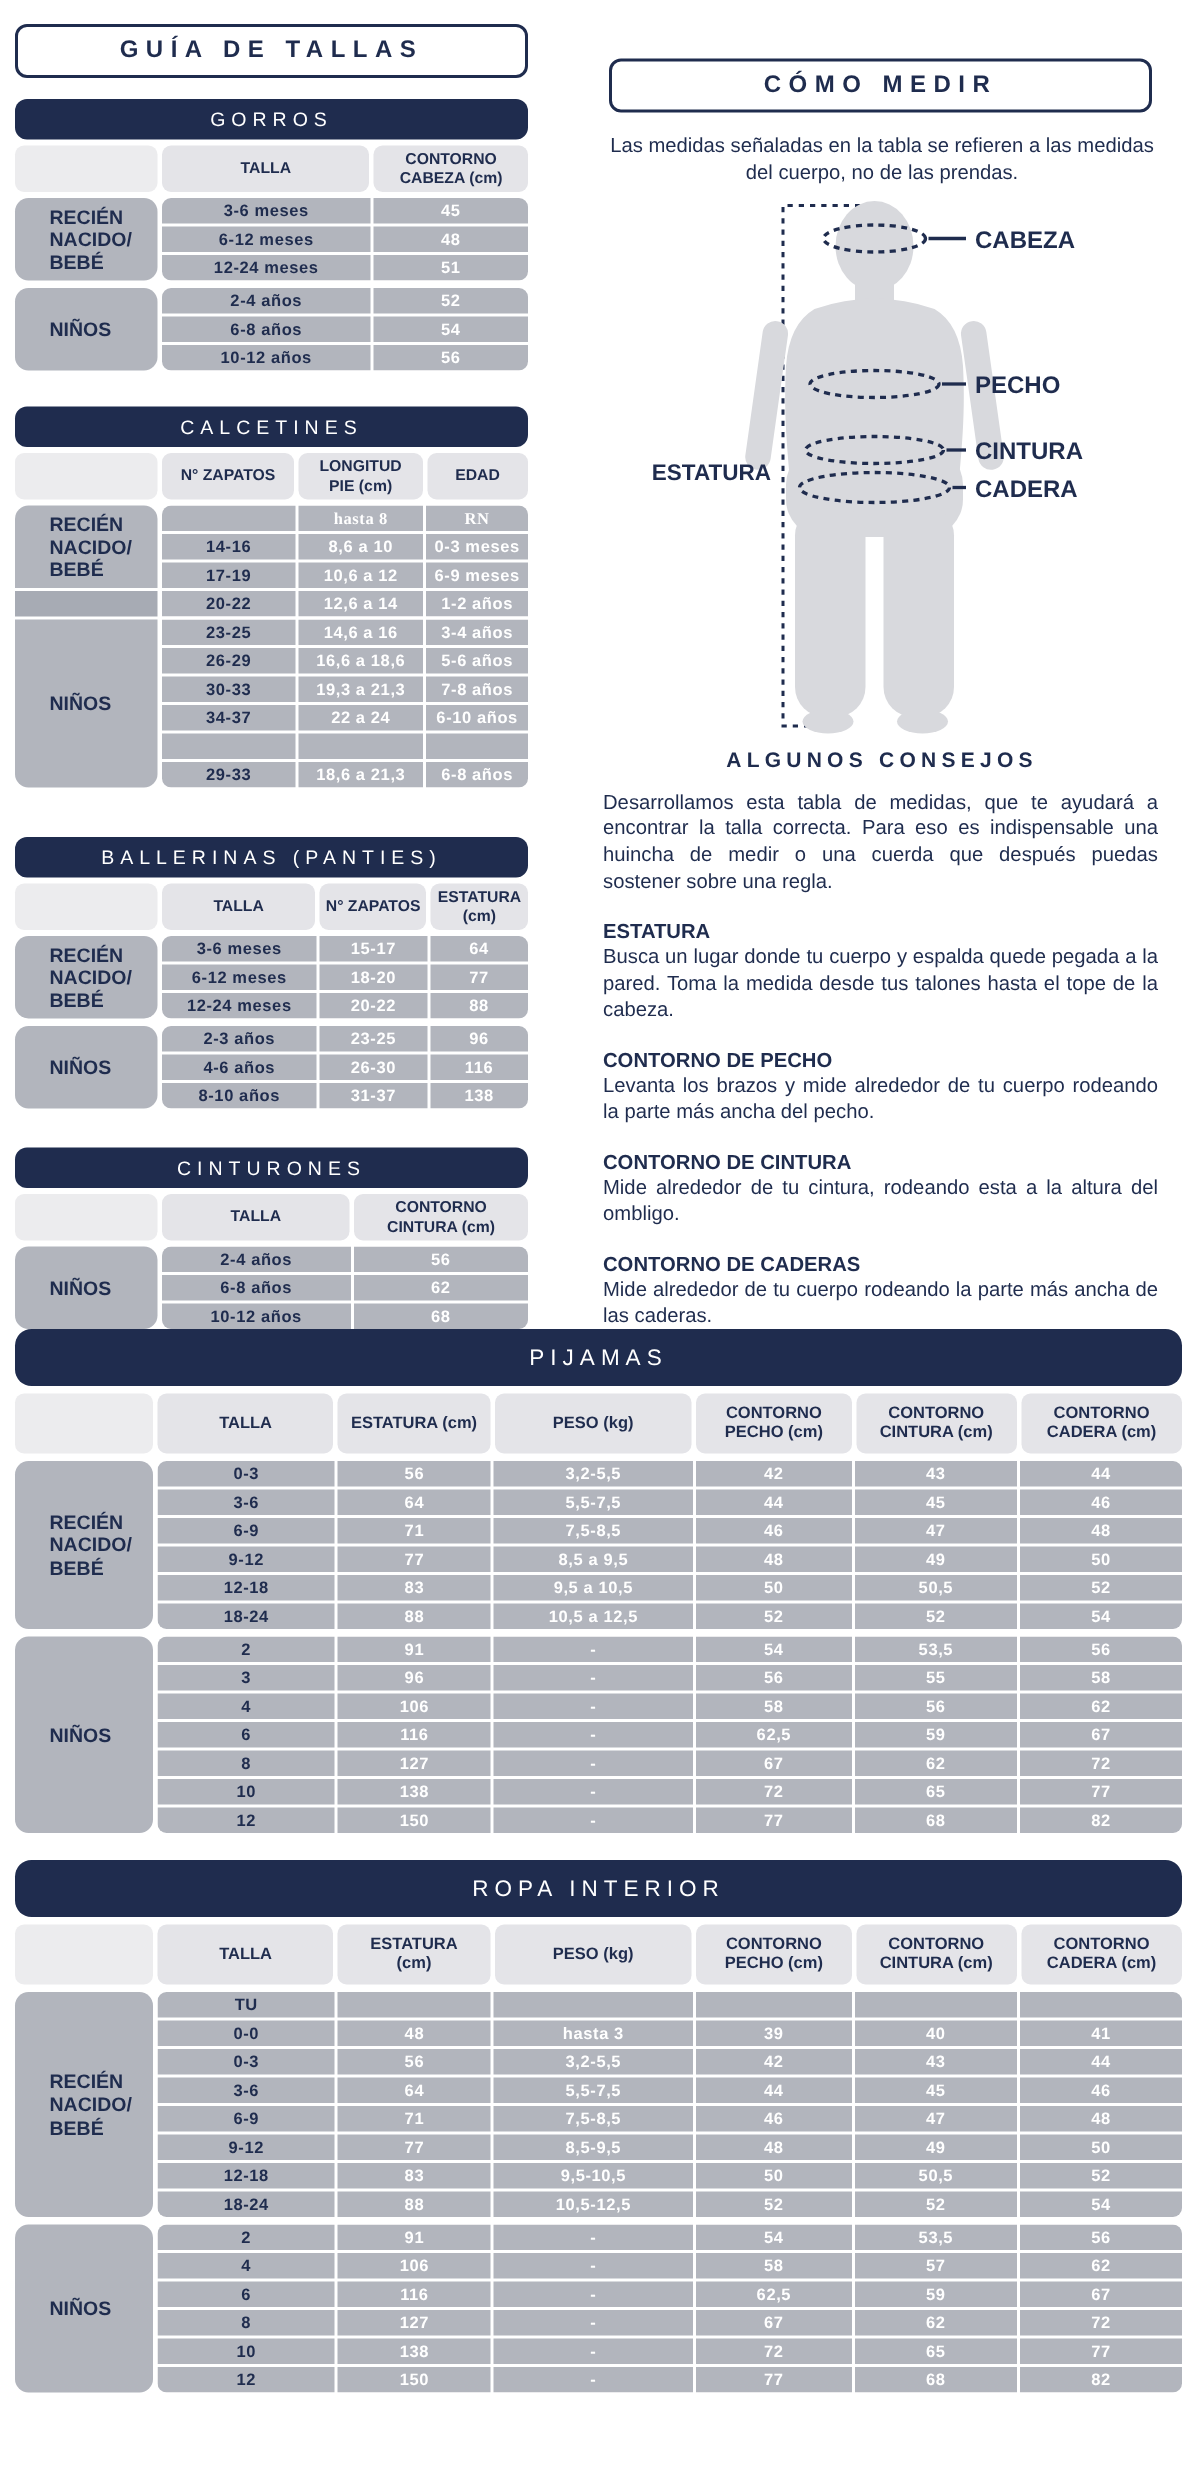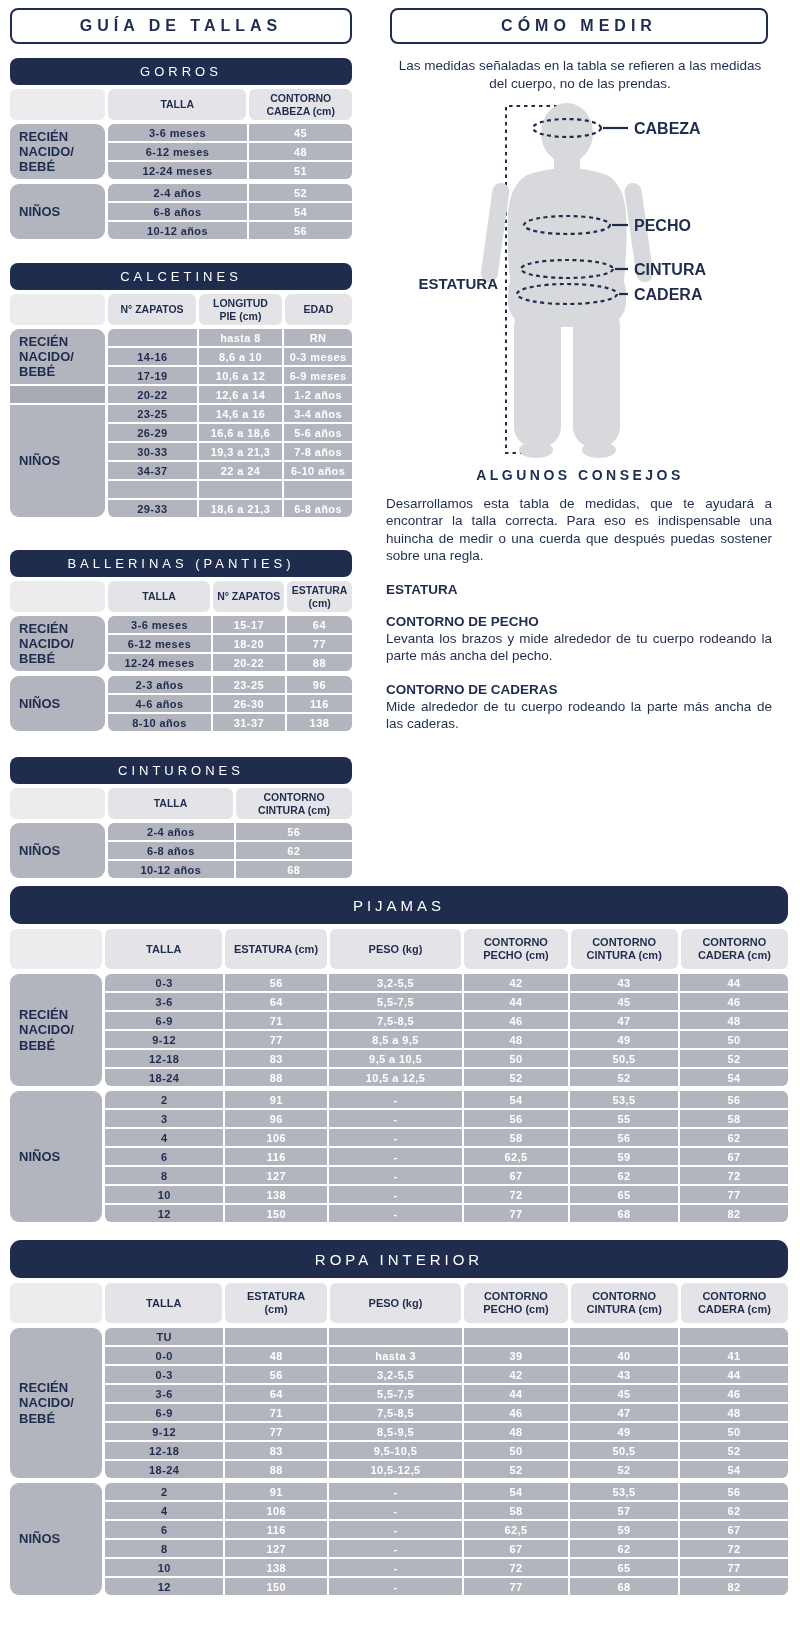--- a/index.html
+++ b/index.html
@@ -1,19 +1,19 @@
 <!DOCTYPE html>
 <html lang="es"><head>
 <meta charset="utf-8">
 <style>
   * { margin:0; padding:0; box-sizing:border-box; }
   body { background:#fff; font-family:"Liberation Sans", sans-serif; }
   .page { width:800px; height:1649px; background:#fff; padding:8px 12px 0 10px; overflow:hidden; position:relative; }
 
-  .top { display:flex; gap:20px; min-height:878px; align-items:flex-start; }
+  .top { display:flex; gap:36px; min-height:878px; align-items:flex-end; }
   .col-left { width:342px; flex:none; }
   .col-right { flex:1; color:#1f2c4e; }
 
   .title-box {
     height:36px; border:2.5px solid #1f2c4e; border-radius:8px;
     display:flex; align-items:center; justify-content:center;
     color:#1f2c4e; font-weight:bold; font-size:16px; letter-spacing:5px;
   }
   .col-left .title-box { margin-bottom:14px; }
   .col-right .title-box { margin:0 20px 13px 18px; }
@@ -44,21 +44,21 @@
   .tbl-wide .t-pill { min-height:40px; font-size:11px; }
   .tbl-wide .t-headrow { margin-bottom:5px; }
 
   .tgroup { display:flex; gap:3px; margin-bottom:5px; }
   .tgroup:last-child { margin-bottom:0; }
   .tgroup.joined { margin-bottom:2px; }
   .glabel {
     background:#b2b5bd; border-radius:9px; flex:none;
     color:#1f2c4e; font-weight:bold; font-size:13px; line-height:1.18;
     display:flex; flex-direction:column; justify-content:center;
-    padding-left:9px; white-space:pre-line;
+    padding-left:23px; white-space:pre-line;
   }
   .glabel.dark { background:#a7abb4; }
   .j-first .glabel { border-radius:9px 9px 0 0; }
   .j-mid   .glabel { border-radius:0; }
   .j-last  .glabel { border-radius:0 0 9px 9px; }
   .grows { flex:1; display:flex; flex-direction:column; gap:2px; border-radius:6px; overflow:hidden; }
   .j-first .grows { border-radius:6px 6px 0 0; }
   .j-mid   .grows { border-radius:0; }
   .j-last  .grows { border-radius:0 0 6px 6px; }
   .trow { display:grid; gap:2px; height:17px; flex:none; }
@@ -145,21 +145,21 @@
               <div class="t-pill" style="white-space: pre-line;">LONGITUD
 PIE (cm)</div>
               <div class="t-pill" style="white-space: pre-line;">EDAD</div>
             </div>
           </div>
           <div class="tgroup joined j-first">
             <div class="glabel" style="width: 95px;">RECIÉN
 NACIDO/
 BEBÉ</div>
             <div class="grows">
-              <div class="trow" style="grid-template-columns: 1.31fr 1.23fr 1fr;">
+              <div class="trow" style="grid-template-columns: 1.31fr 1.23fr 1fr; font-family: Liberation Serif, serif;">
                 <div class="cell c-first"></div>
                 <div class="cell c-val">hasta 8</div>
                 <div class="cell c-val">RN</div>
               </div>
               <div class="trow" style="grid-template-columns: 1.31fr 1.23fr 1fr;">
                 <div class="cell c-first">14-16</div>
                 <div class="cell c-val">8,6 a 10</div>
                 <div class="cell c-val">0-3 meses</div>
               </div>
               <div class="trow" style="grid-template-columns: 1.31fr 1.23fr 1fr;">
@@ -341,24 +341,29 @@
           <text x="262" y="199">CADERA</text>
           <text x="126" y="188" font-size="15" text-anchor="end">ESTATURA</text>
         </g>
       </svg>
 
       <div class="consejos-title">ALGUNOS CONSEJOS</div>
       <p class="consejos-text">Desarrollamos esta tabla de medidas, que te ayudará a encontrar la talla correcta. Para eso es indispensable una huincha de medir o una cuerda que después puedas sostener sobre una regla.</p>
 
       <div class="how-section">
         <h3>ESTATURA</h3>
+        <p>Busca un lugar donde tu cuerpo y espalda quede pegada a la pared. Toma la medida desde tus talones hasta el tope de la cabeza.</p>
       </div>
       <div class="how-section">
         <h3>CONTORNO DE PECHO</h3>
         <p>Levanta los brazos y mide alrededor de tu cuerpo rodeando la parte más ancha del pecho.</p>
+      </div>
+      <div class="how-section">
+        <h3>CONTORNO DE CINTURA</h3>
+        <p>Mide alrededor de tu cintura, rodeando esta a la altura del ombligo.</p>
       </div>
       <div class="how-section">
         <h3>CONTORNO DE CADERAS</h3>
         <p>Mide alrededor de tu cuerpo rodeando la parte más ancha de las caderas.</p>
       </div>
     </div>
   </div>
 
   <div class="tbl tbl-wide" data-table-id="pijamas">
       <div class="t-bar">PIJAMAS</div>

